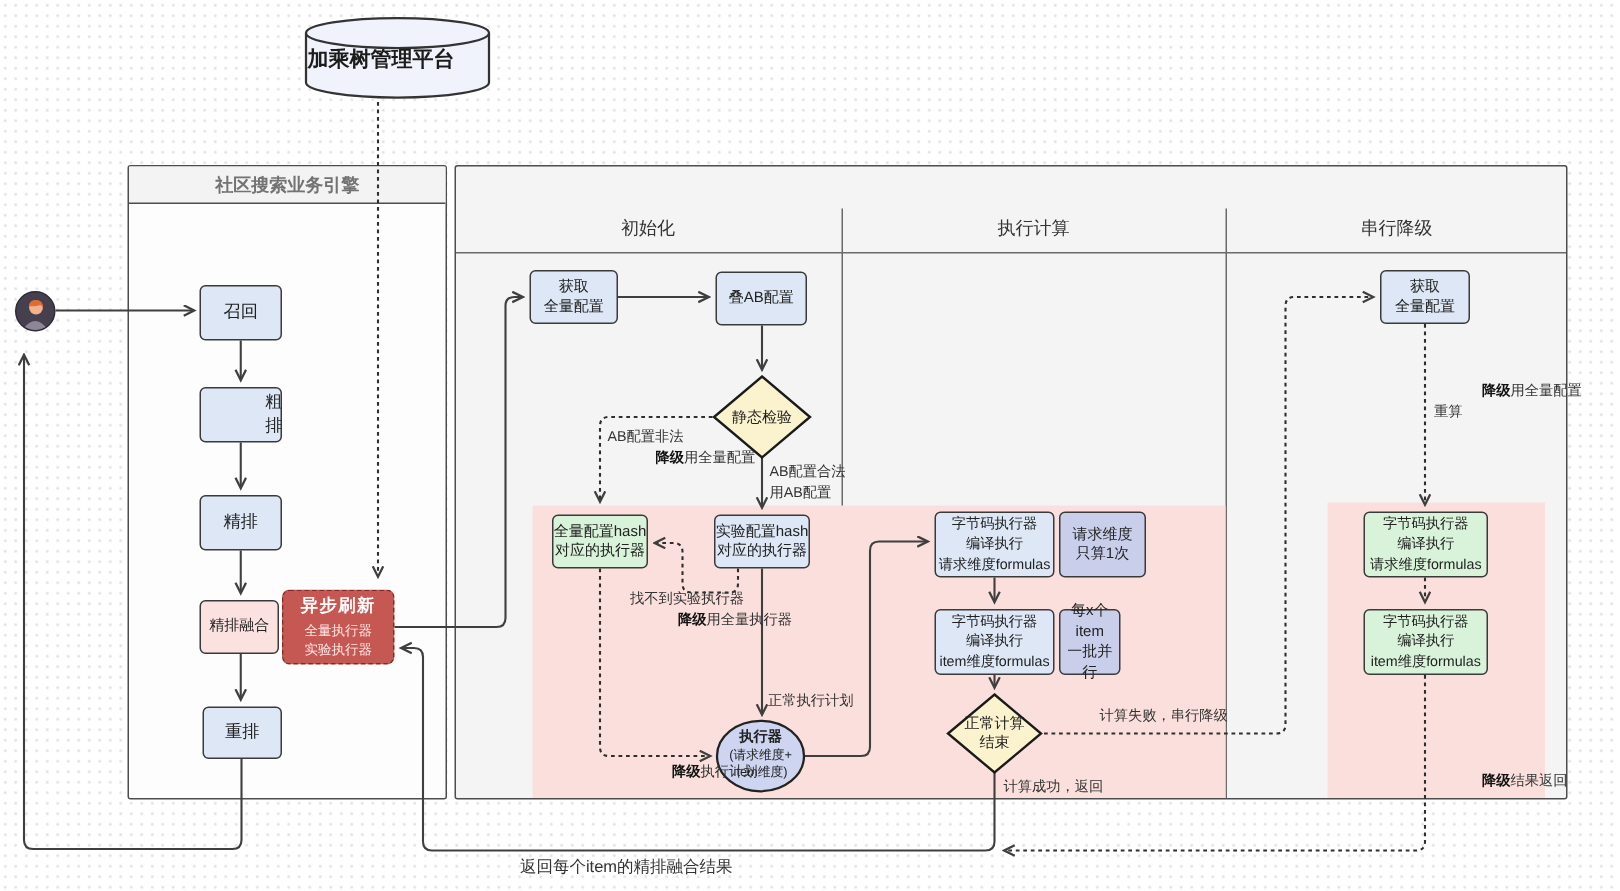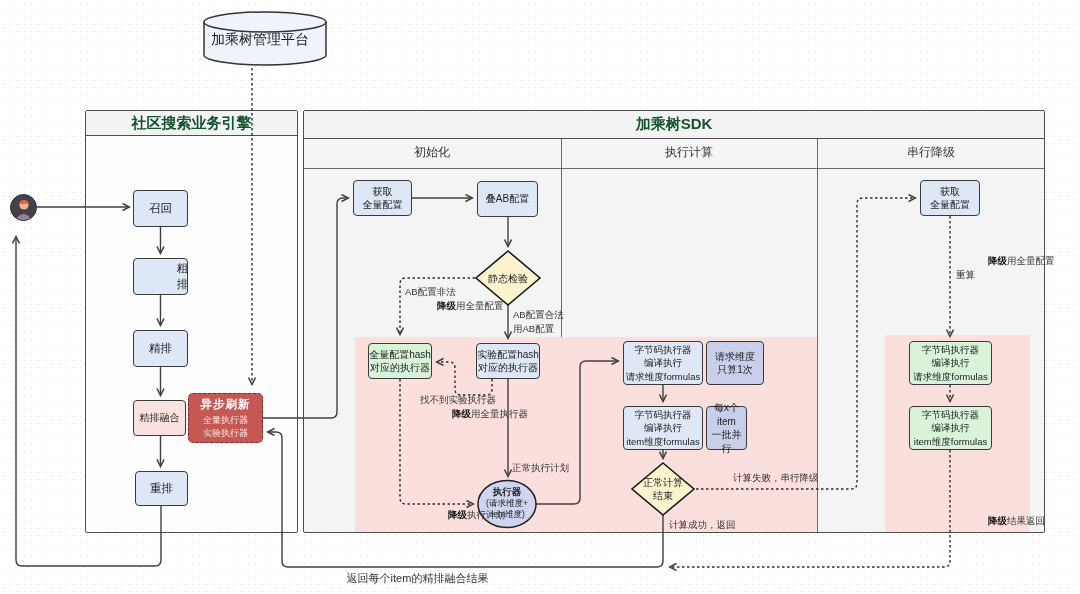--- a/index.html
+++ b/index.html
@@ -10,21 +10,21 @@
   }
   #canvas{
     position:absolute;inset:0;width:1080px;height:594px;
     background-image:radial-gradient(circle,#e3e3e3 0.8px,transparent 1px);
     background-size:7px 7px;
   }
   .frame{position:absolute;border:1.5px solid #4d4d4d;border-radius:2px;box-sizing:border-box;background:#fdfdfd;}
   .frame.sdk{background:#f4f4f4;}
   .frame-header{position:absolute;left:0;right:0;top:0;border-bottom:1.5px solid #4d4d4d;
     background:#f3f3f3;display:flex;align-items:center;justify-content:center;
-    font-weight:bold;font-size:15px;color:#14532d;box-sizing:border-box;}
+    font-weight:bold;font-size:12px;color:#737373;box-sizing:border-box;}
   .subheader-row{position:absolute;left:0;right:0;border-bottom:1px solid #6a6a6a;box-sizing:border-box;}
   .col-divider{position:absolute;width:1px;background:#6a6a6a;}
   .subcol-label{position:absolute;font-size:12px;color:#333;transform:translateX(-50%);white-space:nowrap;}
   .band{position:absolute;background:#fbdfdc;}
   .node{position:absolute;box-sizing:border-box;border:1.3px solid #3a3a3a;border-radius:4px;
     background:#dde7f6;display:flex;flex-direction:column;align-items:center;justify-content:center;
     font-size:10px;line-height:1.35;text-align:center;color:#222;}
   .node.green{background:#d9f3da;}
   .node.lavender{background:#c9cfeb;}
   .node.pink{background:#fbe2e1;}
@@ -35,38 +35,35 @@
   .node3{font-size:9.5px;line-height:1.4;}
   .dtext{position:absolute;text-align:center;font-size:10px;color:#222;line-height:1.3;}
   .ctext{position:absolute;text-align:center;font-size:8.5px;color:#222;line-height:1.3;}
   .ctext .b{font-weight:bold;font-size:9.5px;}
   .elabel{position:absolute;font-size:9.5px;color:#333;line-height:1.45;white-space:nowrap;}
   .elabel b{color:#111;padding-left:32px;}
   svg.overlay{position:absolute;left:0;top:0;z-index:5;}
   .layer-nodes{position:absolute;inset:0;z-index:6;}
   .avatar{position:absolute;left:10px;top:194px;width:27px;height:27px;border-radius:50%;
     background:#453f4e;overflow:hidden;border:1px solid #2e2a36;box-sizing:border-box;}
-  .cyl-text{position:absolute;left:205px;top:31px;width:104px;text-align:right;
-    font-weight:normal;font-size:14px;color:#1c1c1c;}
+  .cyl-text{position:absolute;left:205px;top:31px;width:104px;text-align:left;
+    font-weight:bold;font-size:14px;color:#1c1c1c;}
 </style>
 </head>
 <body>
 
 <div id="canvas">
 
   <div class="frame" style="left:85px;top:110px;width:213px;height:423px;">
     <div class="frame-header" style="height:25px;">
       <span>社区搜索业务引擎</span>
     </div>
   </div>
 
   <div class="frame sdk" style="left:303px;top:110px;width:742px;height:423px;">
-    <div class="frame-header" style="height:28px;">
-      <span>加乘树SDK</span>
-    </div>
     <div class="subheader-row" style="top:28px;height:30px;"></div>
     <div class="col-divider" style="left:257px;top:28px;height:393px;"></div>
     <div class="col-divider" style="left:513px;top:28px;height:393px;"></div>
   </div>
 
   <div class="subcol-label" style="left:432px;top:144px;">初始化</div>
   <div class="subcol-label" style="left:689px;top:144px;">执行计算</div>
   <div class="subcol-label" style="left:931px;top:144px;">串行降级</div>
 
   <div class="band" style="left:355px;top:337px;width:462px;height:195px;"></div>

